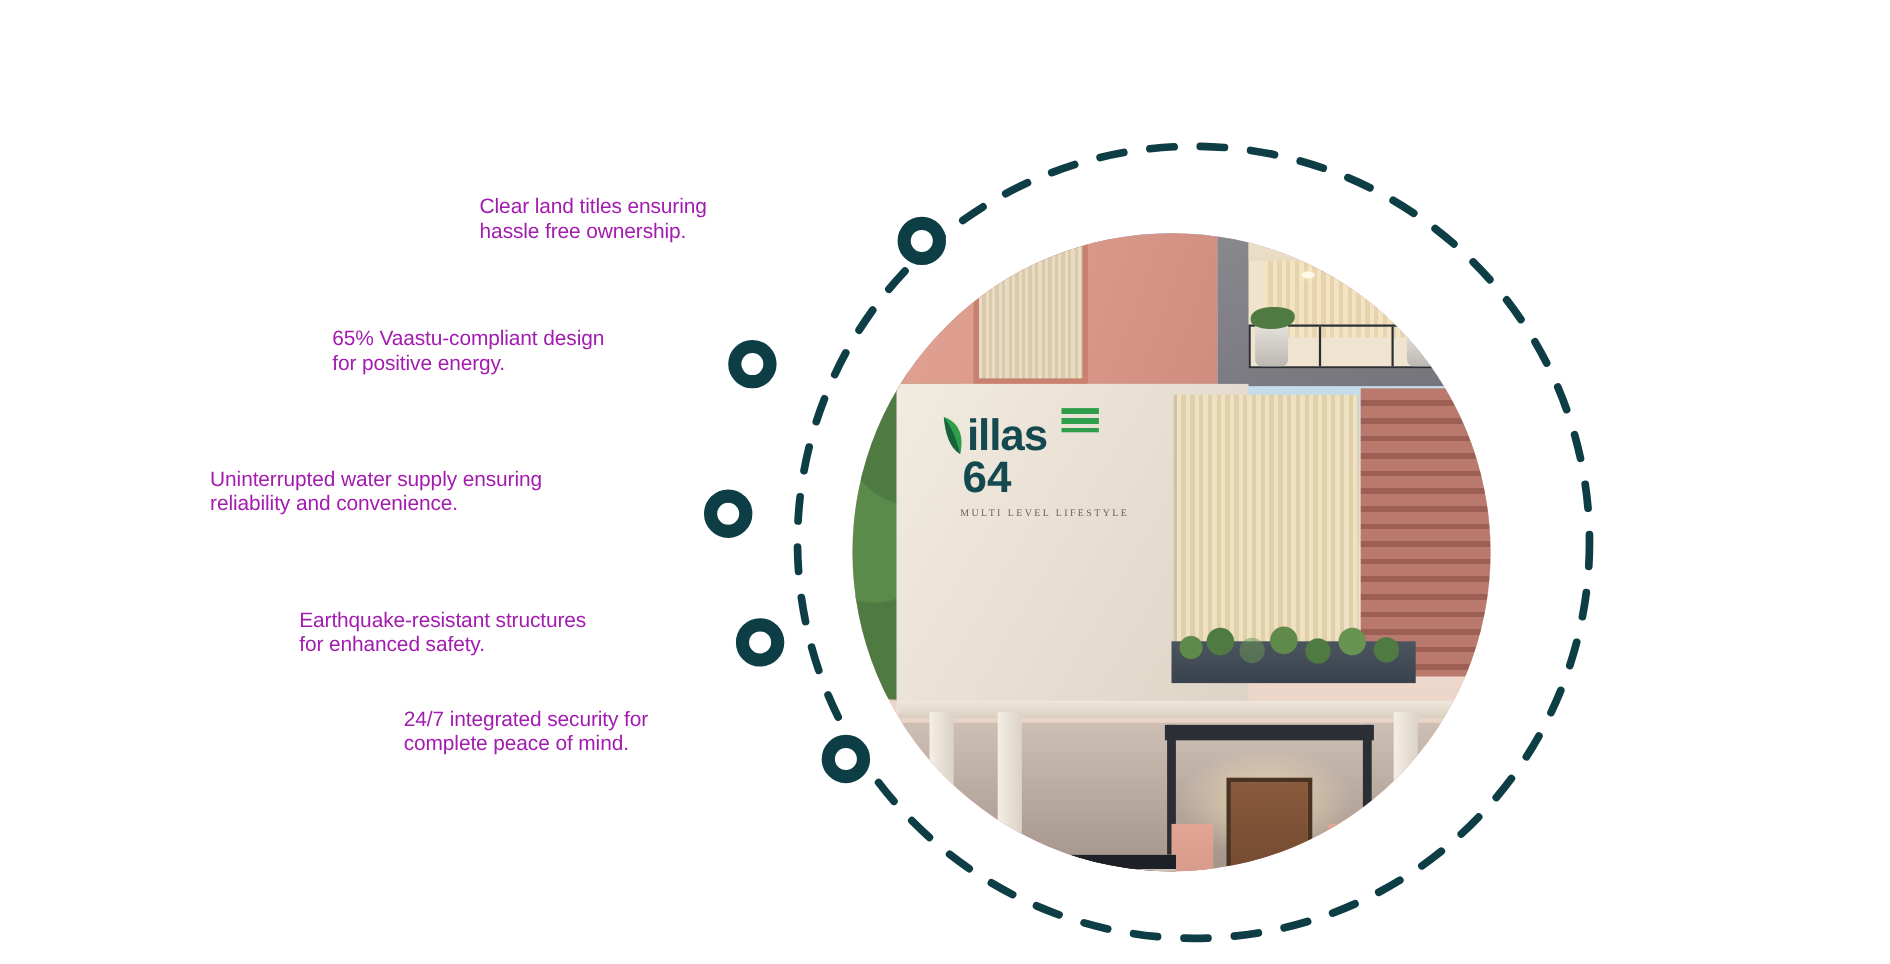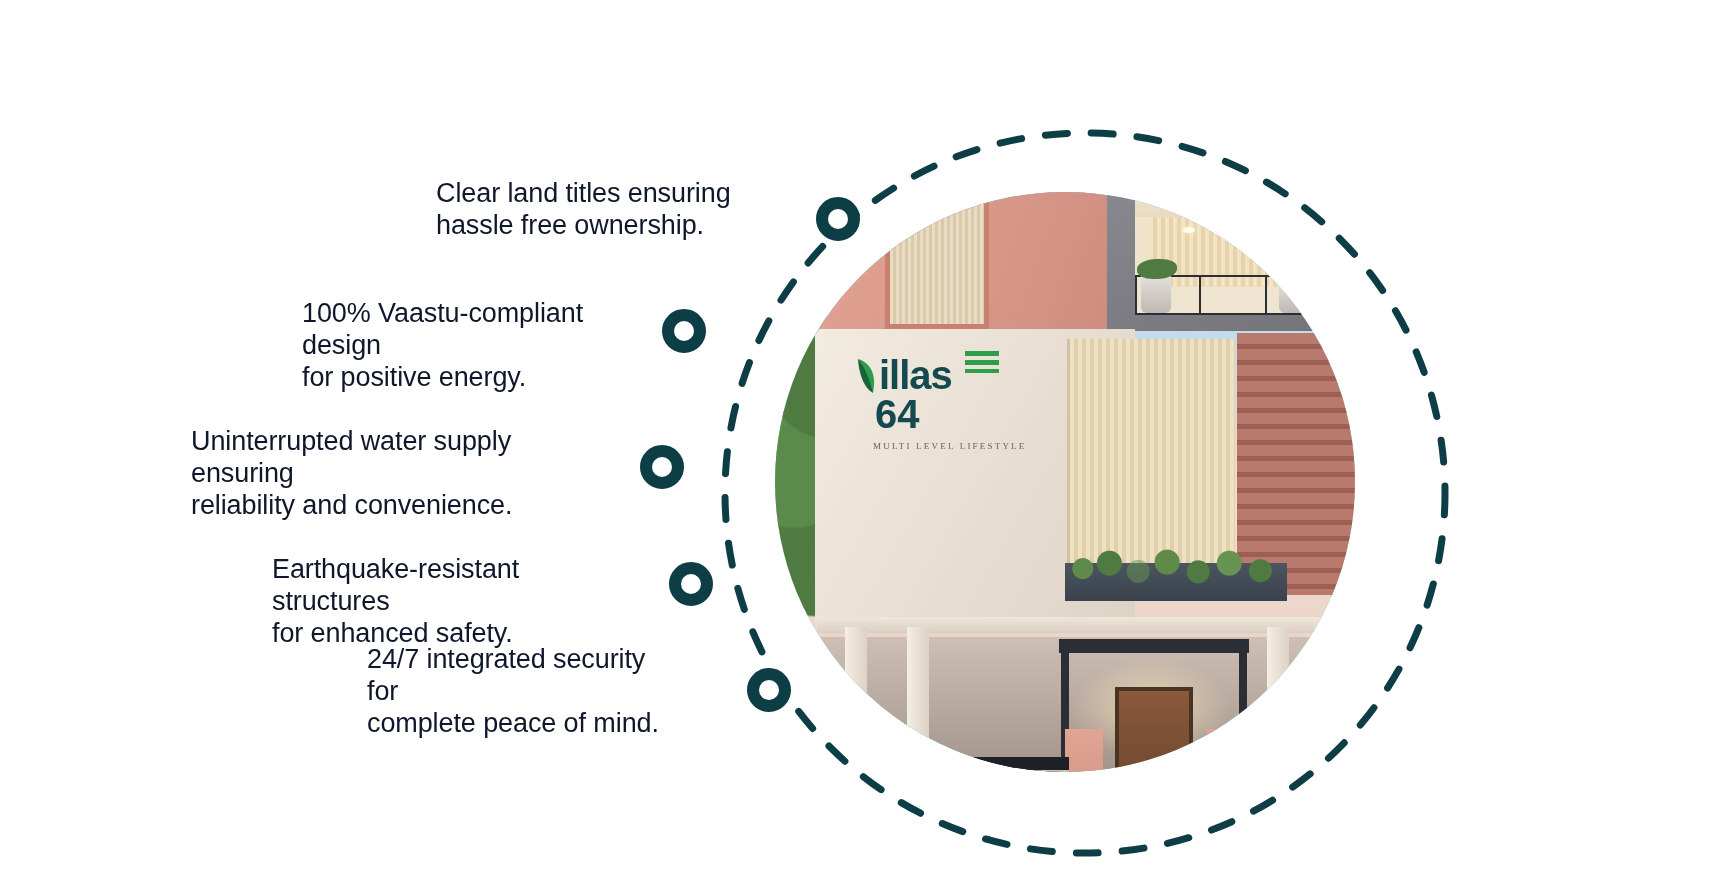--- a/index.html
+++ b/index.html
@@ -9,44 +9,44 @@
     font-family:"Liberation Sans", sans-serif;
     overflow:hidden;
     position:relative;
   }
   .stage{position:absolute;inset:0;width:1718px;height:876px;}
 
   
   .features{position:absolute;left:0;top:0;width:820px;height:876px;}
   .feature{
     position:absolute;
-    color:#0f172a;
-    font-size:27px;
+    color:#a21caf;
+    font-size:19px;
     line-height:1.18;
     letter-spacing:-0.1px;
     text-align:left;
     white-space:pre-line;
     font-weight:400;
   }
   .f0{left:436px;top:178px;width:300px;}
   .f1{left:302px;top:298px;width:350px;}
   .f2{left:191px;top:426px;width:410px;}
   .f3{left:272px;top:554px;width:360px;}
   .f4{left:367px;top:644px;width:310px;}
 
   
   .orbit{position:absolute;left:0;top:0;width:1718px;height:876px;pointer-events:none;}
 
   .photo-circle{
     position:absolute;
-    left:775px;top:192px;
+    left:775px;top:212px;
     width:580px;height:580px;
     border-radius:50%;
     overflow:hidden;
-    background:#5eead4;
+    background:#fca5a5;
   }
   .photo-inner{position:absolute;left:-108px;top:-205px;width:800px;height:1000px;}
 
   
   .sky{
     position:absolute;left:0;top:0;width:800px;height:660px;
     background:linear-gradient(180deg,#3c9bd8 0%,#7cc0e6 26%,#bedcef 50%,#e8d8cd 68%,#f3dfd2 80%,#e9d3c6 100%);
   }
   .ground{
     position:absolute;left:0;top:650px;width:800px;height:350px;
@@ -148,21 +148,21 @@
   }
 </style>
 </head>
 <body>
 
 <div class="stage">
 
   <div class="features">
     <div class="feature f0">Clear land titles ensuring
 hassle free ownership.</div>
-    <div class="feature f1">100% Vaastu-compliant design
+    <div class="feature f1">65% Vaastu-compliant design
 for positive energy.</div>
     <div class="feature f3">Earthquake-resistant structures
 for enhanced safety.</div>
     <div class="feature f2">Uninterrupted water supply ensuring
 reliability and convenience.</div>
     <div class="feature f4">24/7 integrated security for
 complete peace of mind.</div>
   </div>
 
   <div class="photo-circle">

